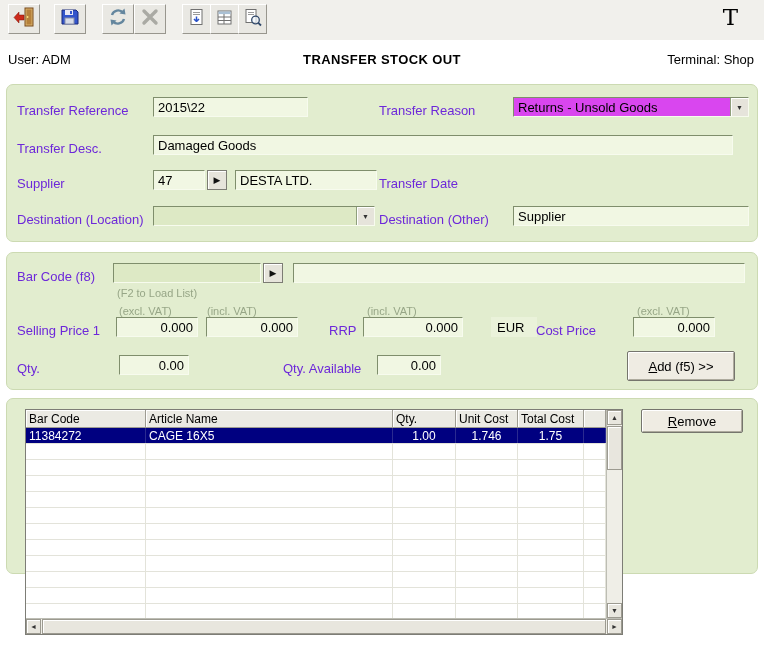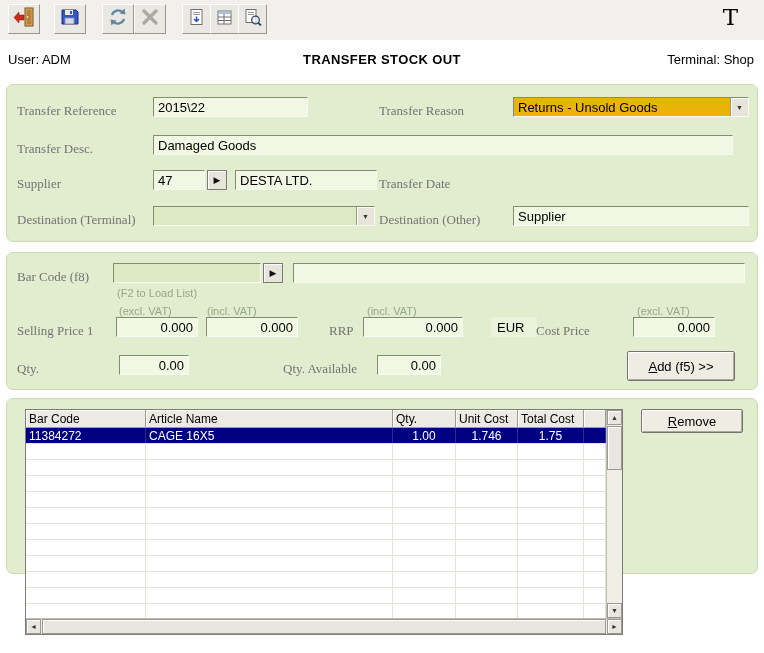--- a/index.html
+++ b/index.html
@@ -21,30 +21,30 @@
               font-size:13px;font-weight:bold;letter-spacing:.4px;}
   .terminal-label{position:absolute;right:10px;top:52px;font-size:13px;}
 
   
   .panel{position:absolute;left:6px;width:752px;background:#e2edcf;
          border:1px solid #ccdab2;border-radius:7px;box-sizing:border-box;}
   .panel1{top:84px;height:158px;}
   .panel2{top:252px;height:138px;}
   .panel3{top:398px;height:176px;}
 
-  .lbl{position:absolute;font-size:13px;color:#737373;white-space:nowrap;font-family:Liberation Serif, serif;}
+  .lbl{position:absolute;font-size:13px;color:#6d28d9;white-space:nowrap;}
   .hint{position:absolute;font-size:11px;color:#97a687;white-space:nowrap;}
 
   .tb{position:absolute;height:20px;box-sizing:border-box;background:#f1f7e3;
       border:1px solid;border-color:#7f8e6c #f7fbee #f7fbee #7f8e6c;
       font:13px "Liberation Sans",sans-serif;padding:0 4px;color:#000;outline:none;}
   .tb.num{text-align:right;}
   .tb.disabled{background:#dde9c5;}
 
-  .combo{position:absolute;height:20px;box-sizing:border-box;background:#eab308;
+  .combo{position:absolute;height:20px;box-sizing:border-box;background:#d946ef;
          border:1px solid;border-color:#7f8e6c #f7fbee #f7fbee #7f8e6c;
          display:flex;align-items:stretch;}
   .combo.disabled{background:#dde9c5;}
   .combo-val{flex:1;font-size:13px;padding:2px 4px;white-space:nowrap;overflow:hidden;}
   .combo-btn{width:17px;background:#e6e4db;border-left:1px solid #8f9f7c;
              display:flex;align-items:center;justify-content:center;
              font-size:7px;color:#333;box-shadow:inset 1px 1px 0 #fff;}
   .arrow-btn{position:absolute;width:20px;height:20px;box-sizing:border-box;background:#e6e4db;
              border:1px solid #7c7c74;box-shadow:inset 1px 1px 0 #fff;
              display:flex;align-items:center;justify-content:center;font-size:9px;color:#111;}
@@ -189,21 +189,21 @@
 
     <span class="lbl" style="left:10px;top:91px;">Supplier</span>
     <input class="tb" style="left: 146px; top: 85px; width: 52px;" value="47">
     <div class="arrow-btn" style="left:200px;top:85px;">
       <span>▶</span>
     </div>
     <input class="tb" style="left: 228px; top: 85px; width: 142px;" value="DESTA LTD.">
 
     <span class="lbl" style="left:372px;top:91px;">Transfer Date</span>
 
-    <span class="lbl" style="left:10px;top:127px;">Destination (Terminal)</span>
+    <span class="lbl" style="left:10px;top:127px;">Destination (Location)</span>
     <div class="combo disabled" style="left:146px;top:121px;width:222px;">
       <span class="combo-val"></span>
       <span class="combo-btn">▼</span>
     </div>
 
     <span class="lbl" style="left:372px;top:127px;">Destination (Other)</span>
     <input class="tb" style="left: 506px; top: 121px; width: 236px;" value="Supplier">
   </div>
 
   <div class="panel panel2">

